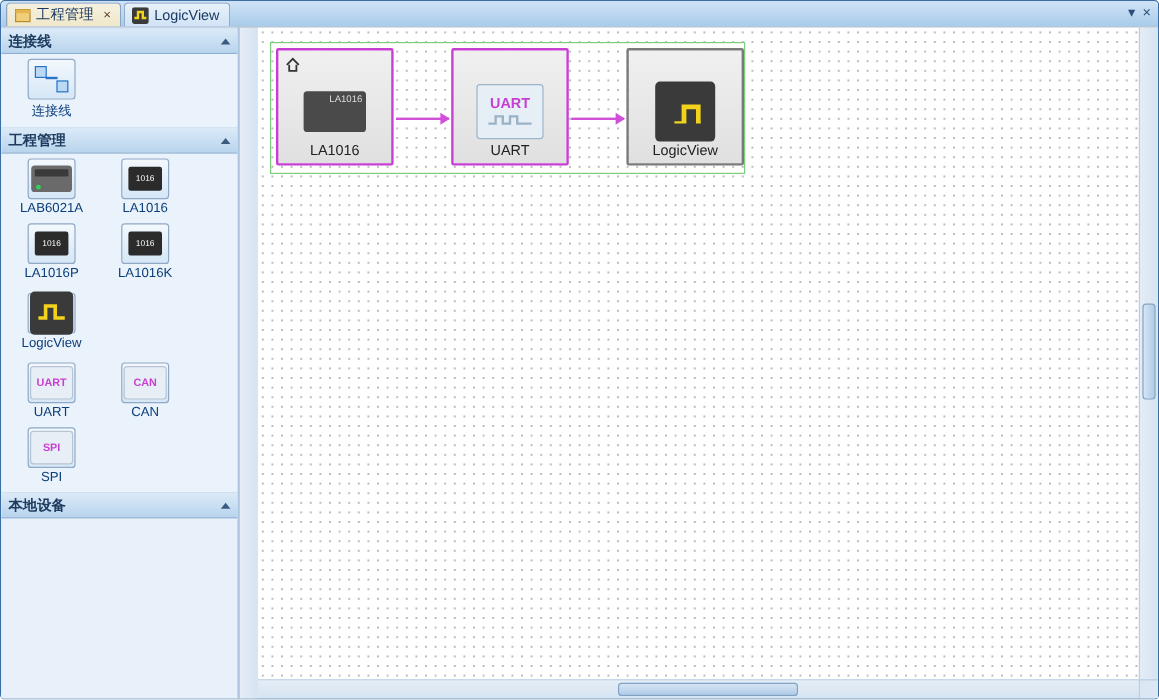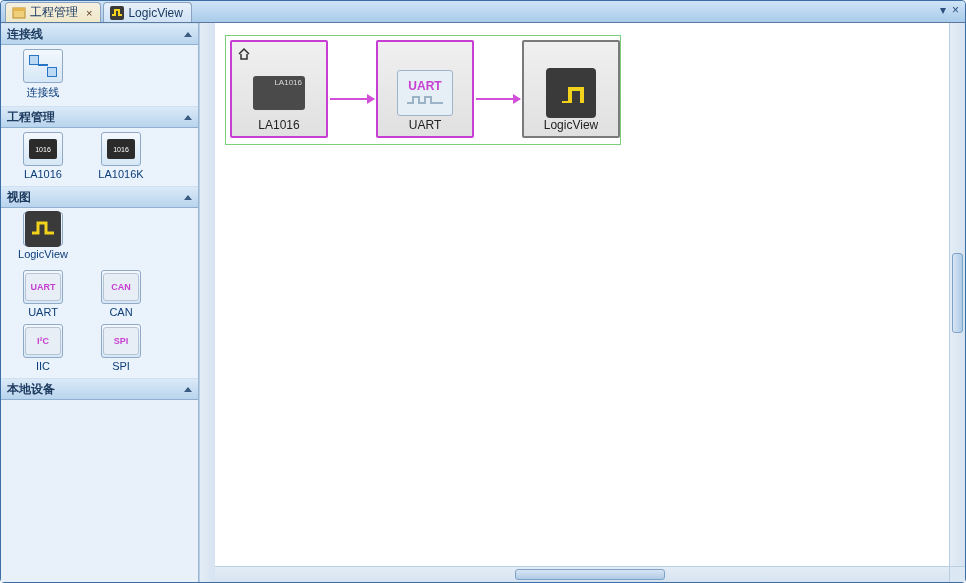--- a/index.html
+++ b/index.html
@@ -283,36 +283,47 @@
         </div>
       </div>
 
       <div class="panel-header">
         <span>工程管理</span>
       </div>
       <div class="panel-body">
         <div class="grid">
           <div class="item">
             <div class="icon">
+                <div class="ic-card">
+                  <div class="dot"></div>
+                </div>
+              </div>
+            <span class="label">LAB6021A</span>
+          </div>
+          <div class="item">
+            <div class="icon">
                 <div class="ic-chip">1016</div>
               </div>
             <span class="label">LA1016</span>
           </div>
           <div class="item">
             <div class="icon">
                 <div class="ic-chip">1016</div>
               </div>
+            <span class="label">LA1016P</span>
+          </div>
+          <div class="item">
+            <div class="icon">
+                <div class="ic-chip">1016</div>
+              </div>
             <span class="label">LA1016K</span>
           </div>
         </div>
       </div>
 
-      <div class="panel-header">
-        <span>视图</span>
-      </div>
       <div class="panel-body">
         <div class="grid one">
           <div class="item">
             <div class="icon">
               <div class="ic-logic">
                   <svg>
                     <path d="M2 14 L8 14 L8 4 L16 4 L16 14 L24 14" stroke="#f2d21b" stroke-width="3" fill="none"></path>
                   </svg>
                 </div>
             </div>
@@ -327,26 +338,20 @@
             <div class="icon">
                 <div class="ic-uart">UART</div>
               </div>
             <span class="label">UART</span>
           </div>
           <div class="item">
             <div class="icon">
                 <div class="ic-uart" style="color:#c63fd2">CAN</div>
               </div>
             <span class="label">CAN</span>
-          </div>
-          <div class="item">
-            <div class="icon">
-                <div class="ic-uart" style="color:#c63fd2">I²C</div>
-              </div>
-            <span class="label">IIC</span>
           </div>
           <div class="item">
             <div class="icon">
                 <div class="ic-uart" style="color:#c63fd2">SPI</div>
               </div>
             <span class="label">SPI</span>
           </div>
         </div>
       </div>
 

